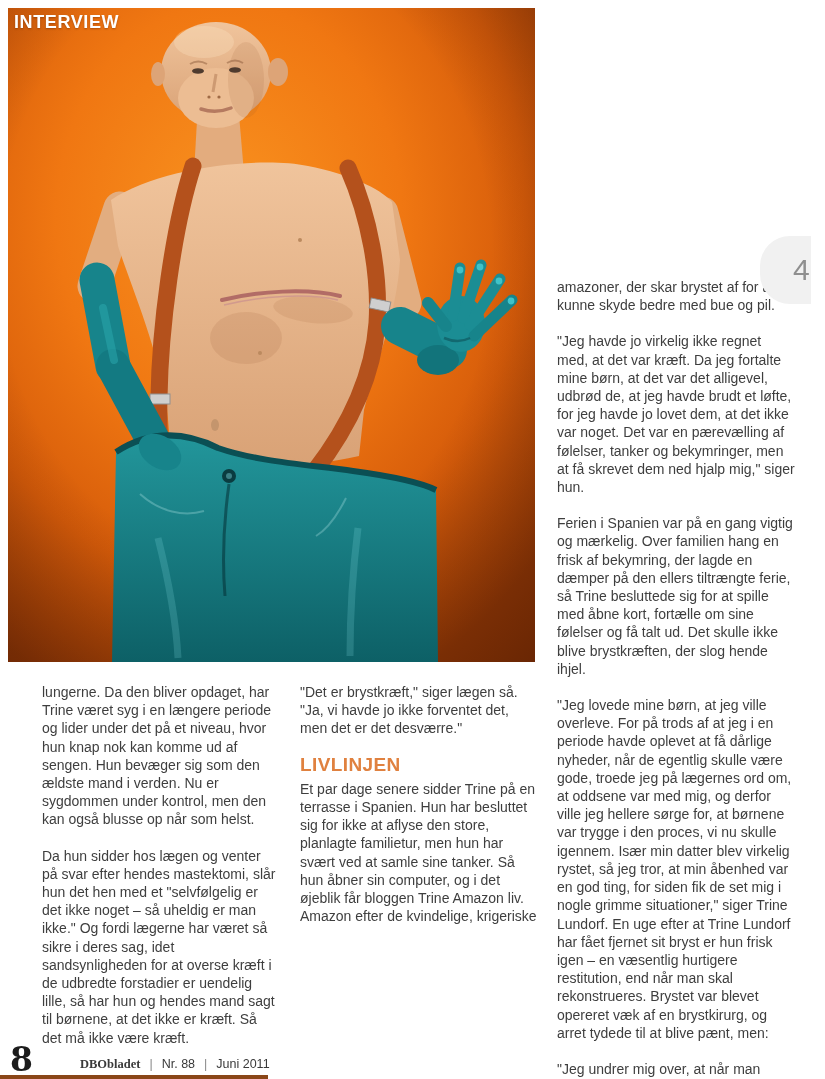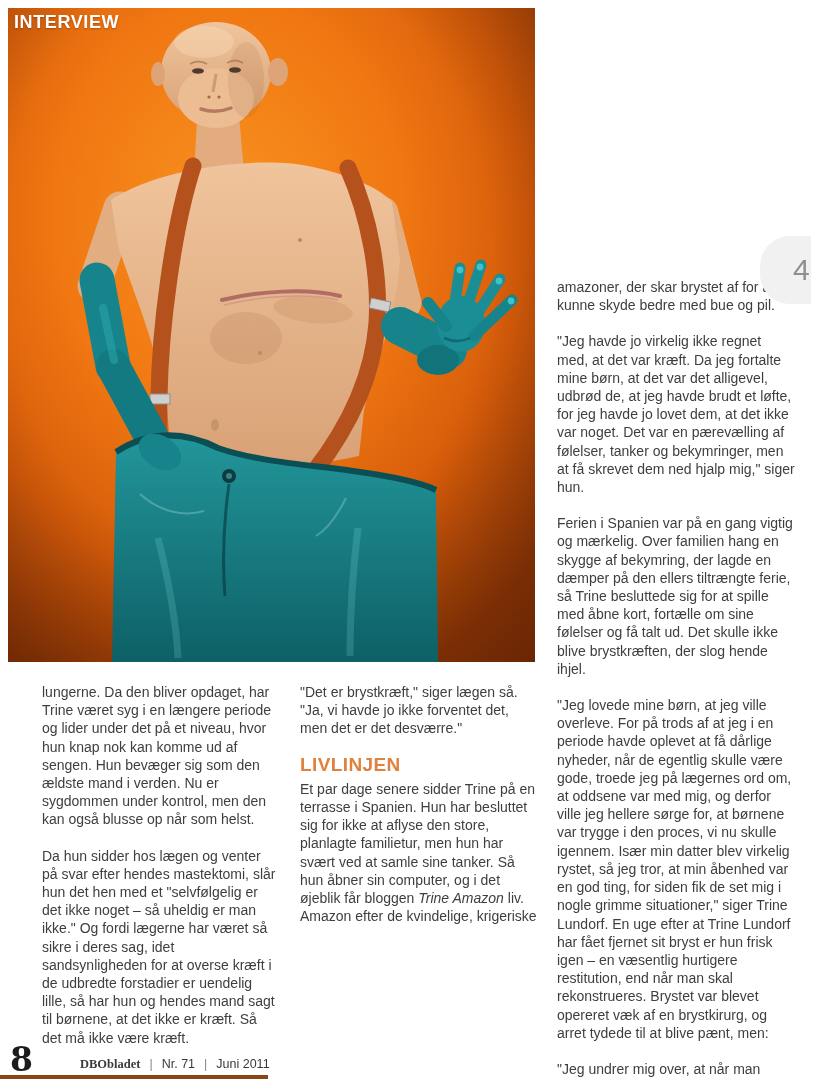--- a/index.html
+++ b/index.html
@@ -24,21 +24,21 @@
   
   .col{position:absolute;width:238px;font-size:14px;line-height:18.2px;color:#3e3e3e;}
   .col p{margin:0 0 18px 0;}
   .col-left{left:42px;top:683px;}
   .col-mid{left:300px;top:683px;}
   .col-right{left:557px;top:278px;z-index:1;}
   .section-heading{
     color:#e0813f;font-weight:bold;font-size:19px;letter-spacing:0.4px;
     margin:0 0 6px 0;
   }
-  .it{font-style:italic;}
+  .it{}
   
   .footer-pagenum{
     position:absolute;left:10px;top:1040px;font-family:"DejaVu Serif", serif;
     font-weight:bold;font-size:33px;color:#1c1c1c;
   }
   .footer-meta{
     position:absolute;left:80px;top:1057px;font-size:12.5px;color:#3a3a3a;
   }
   .footer-meta .mag{font-weight:600;font-family:Liberation Serif, serif;}
   .footer-meta .sep{margin:0 9px;color:#8a8a8a;font-weight:300;}
@@ -179,24 +179,24 @@
 
   <div class="col col-mid">
     <p>"Det er brystkræft," siger lægen så. "Ja, vi havde jo ikke forventet det, men det er det desværre."</p>
     <h3 class="section-heading">LIVLINJEN</h3>
     <p><span>Et par dage senere sidder Trine på en terrasse i Spanien. Hun har besluttet sig for ikke at aflyse den store, planlagte familietur, men hun har svært ved at samle sine tanker. Så hun åbner sin computer, og i det øjeblik får bloggen </span><span class="it">Trine Amazon</span><span> liv. Amazon efter de kvindelige, krigeriske</span></p>
   </div>
 
   <div class="col col-right">
     <p>amazoner, der skar brystet af for at kunne skyde bedre med bue og pil.</p>
     <p>"Jeg havde jo virkelig ikke regnet med, at det var kræft. Da jeg fortalte mine børn, at det var det alligevel, udbrød de, at jeg havde brudt et løfte, for jeg havde jo lovet dem, at det ikke var noget. Det var en pærevælling af følelser, tanker og bekymringer, men at få skrevet dem ned hjalp mig," siger hun.</p>
-    <p>Ferien i Spanien var på en gang vigtig og mærkelig. Over familien hang en skygge af bekymring, der lagde en dæmper på den ellers tiltrængte ferie, så Trine besluttede sig for at spille med åbne kort, fortælle om sine følelser og få talt ud. Det skulle ikke blive brystkræften, der slog hende ihjel.</p>
+    <p>Ferien i Spanien var på en gang vigtig og mærkelig. Over familien hang en frisk af bekymring, der lagde en dæmper på den ellers tiltrængte ferie, så Trine besluttede sig for at spille med åbne kort, fortælle om sine følelser og få talt ud. Det skulle ikke blive brystkræften, der slog hende ihjel.</p>
     <p>"Jeg lovede mine børn, at jeg ville overleve. For på trods af at jeg i en periode havde oplevet at få dårlige nyheder, når de egentlig skulle være gode, troede jeg på lægernes ord om, at oddsene var med mig, og derfor ville jeg hellere sørge for, at børnene var trygge i den proces, vi nu skulle igennem. Især min datter blev virkelig rystet, så jeg tror, at min åbenhed var en god ting, for siden fik de set mig i nogle grimme situationer," siger Trine Lundorf. En uge efter at Trine Lundorf har fået fjernet sit bryst er hun frisk igen – en væsentlig hurtigere restitution, end når man skal rekonstrueres. Brystet var blevet opereret væk af en brystkirurg, og arret tydede til at blive pænt, men:</p>
     <p>"Jeg undrer mig over, at når man beslutter sig for ikke at blive rekonstrueret, så trækker plastikkirurgerne sig og overlader dig</p>
   </div>
 
   <div class="footer-pagenum">8</div>
   <div class="footer-meta">
-    <span class="mag">DBObladet</span><span class="sep">|</span><span>Nr. 71</span><span class="sep">|</span><span>Juni 2011</span>
+    <span class="mag">DBObladet</span><span class="sep">|</span><span>Nr. 88</span><span class="sep">|</span><span>Juni 2011</span>
   </div>
   <div class="bottom-bar"></div>
 
 </div>
 
 </body></html>

